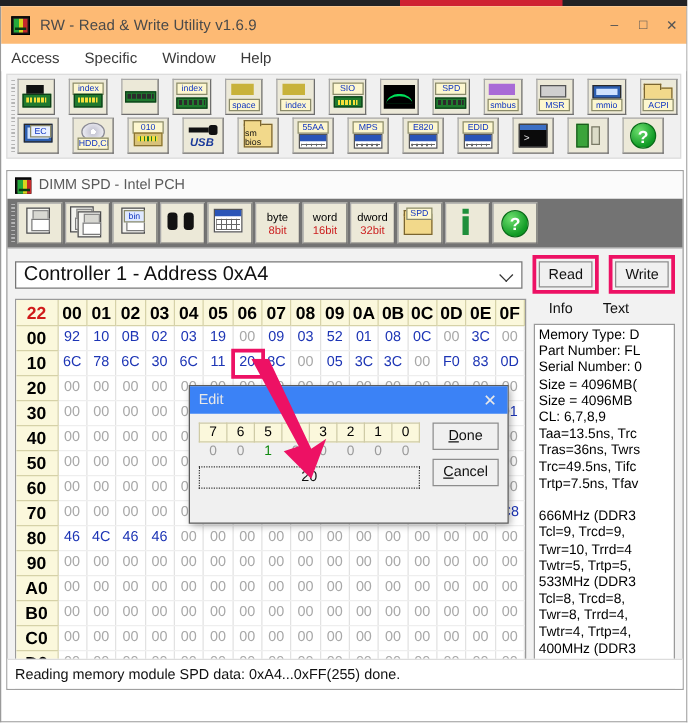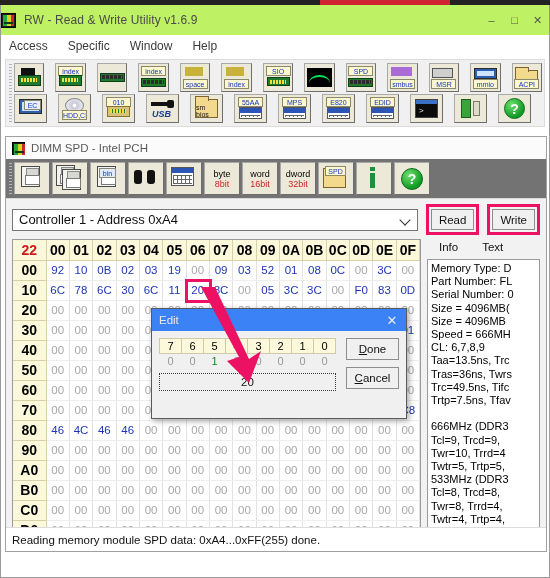--- a/index.html
+++ b/index.html
@@ -17,22 +17,22 @@
   
   .desk-strip { position: absolute; left:0; top:0; width:550px; height:5px; background:#222224; }
   .desk-strip .red { position:absolute; left:320px; top:0; width:130px; height:5px; background:#cf2233; }
 
   
   .main-win {
     position: absolute; left:0; top:5px; width:550px; height:573px;
     background:#ffffff; border:1px solid #9a9a9a; border-top:none;
   }
   .title-bar {
-    height:30px; display:flex; align-items:center; 
-    background:#bef264; position:relative;
+    height:30px; display:flex; align-items:center; padding-left:8px;
+    background:#fdba74; position:relative;
   }
   .title-icon {
     width:15px; height:15px; margin-right:8px; flex:none; position:relative;
     background:#1d1d1d; border:1px solid #000;
   }
   .title-icon::before {
     content:""; position:absolute; left:1px; top:1px; width:11px; height:11px;
     background:
       linear-gradient(90deg,#25a83b 0 40%, #d8d41e 40% 70%, #c62a2a 70% 100%);
   }
@@ -132,21 +132,21 @@
   .child-title span { font-size:11.5px; color:#5a5a5a; }
   .child-tb { height:40px; background:#737373; border-bottom:1px solid #dadada;
               display:flex; align-items:center; padding-left:8px; gap:2px; position:relative; }
   .child-tb .tbtn { width:36px; height:33px; }
   .child-tb .ic { width:30px; height:27px; }
 
   
   .ctl-row { display:flex; align-items:center; padding:5px 6px 4px 6px; gap:0; }
   .combo {
     flex:1; height:22px; background:#fff; border:1px solid #767676;
-    display:flex; align-items:center; padding-left:6px; font-size:13px; color:#111;
+    display:flex; align-items:center; padding-left:6px; font-size:16px; color:#111;
     position:relative;
   }
   .combo .chev { position:absolute; right:8px; top:6px; width:8px; height:8px;
                  border-left:1.5px solid #333; border-bottom:1.5px solid #333;
                  transform:rotate(-45deg); }
   .hl-box { border:3px solid #ed1164; padding:2px; margin-left:8px;text-align:right; }
   .pbtn {
     min-width:38px; height:21px; background:#f0f0f0; border:1px solid #8d8d8d;
     font-size:11.5px; color:#111; display:flex; align-items:center; justify-content:center;
     padding:0 7px;
@@ -789,21 +789,20 @@
           <div class="tabs">
             <div class="tab">Info</div>
             <div class="tab">Text</div>
           </div>
           <div class="info-box" id="infobox">
               <div>Memory Type: D</div>
               <div>Part Number: FL</div>
               <div>Serial Number: 0</div>
               <div>Size = 4096MB(</div>
               <div>Size = 4096MB</div>
-              <div>Speed = 666MH</div>
               <div>CL: 6,7,8,9</div>
               <div>Taa=13.5ns, Trc</div>
               <div>Tras=36ns, Twrs</div>
               <div>Trc=49.5ns, Tifc</div>
               <div>Trtp=7.5ns, Tfav</div>
               <div>&nbsp;</div>
               <div>666MHz (DDR3</div>
               <div>  Tcl=9, Trcd=9,</div>
               <div>  Twr=10, Trrd=4</div>
               <div>  Twtr=5, Trtp=5,</div>

